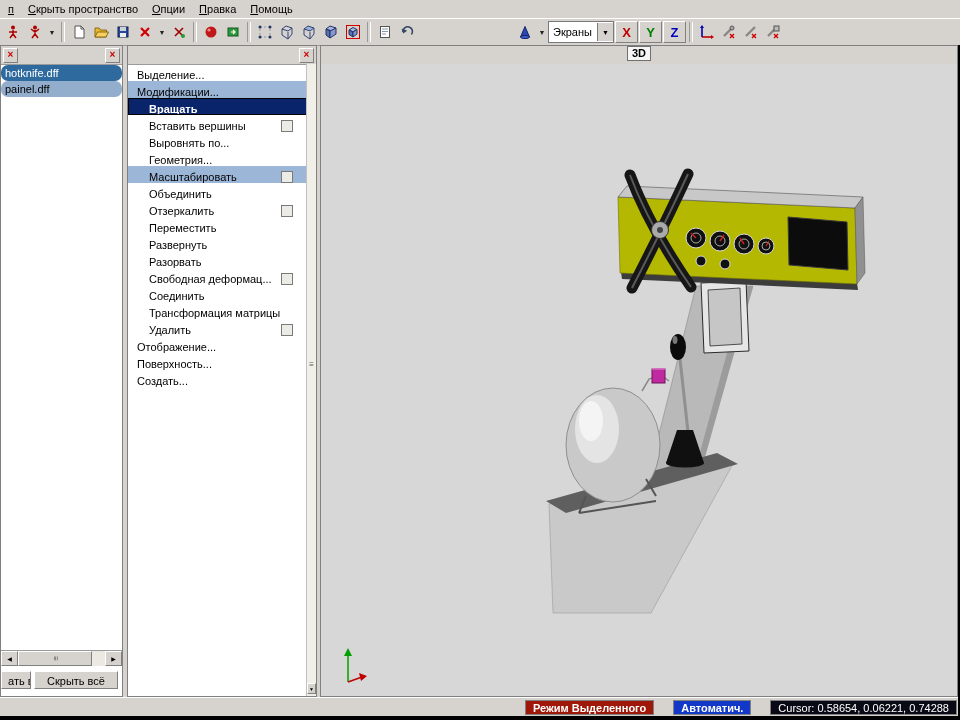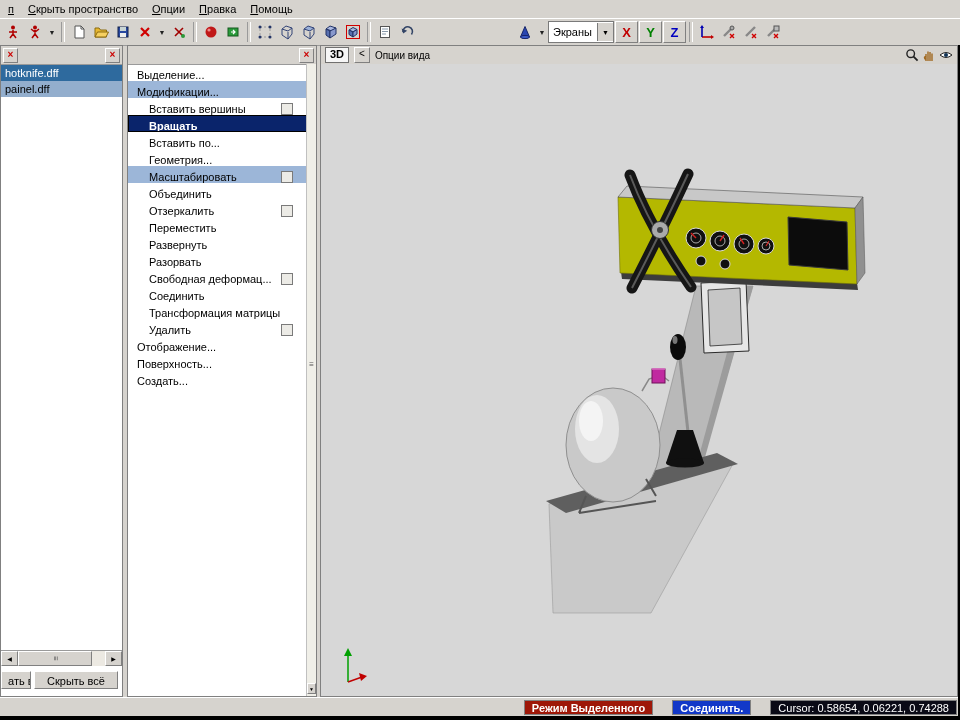--- a/index.html
+++ b/index.html
@@ -22,21 +22,21 @@
   .combo-btn{width:15px;height:18px;background:#d6d3ce;border-left:1px solid #7a7a7a;display:flex;align-items:center;justify-content:center;font-size:7px;}
   .axisbtn{width:21px;height:20px;margin-left:1px;display:flex;align-items:center;justify-content:center;font-weight:bold;font-size:13px;background:#d6d3ce;border:1px solid;border-color:#fff #808080 #808080 #fff;flex:0 0 auto;}
   .ax-x{color:#c00000}.ax-y{color:#008000}.ax-z{color:#0000c0}
   
   .panel{position:absolute;top:45px;bottom:23px;background:#fff;border:1px solid #808080;box-sizing:border-box;}
   .panel-head{height:18px;background:#d6d3ce;border-bottom:1px solid #9a9a9a;position:relative;}
   .close-btn{position:absolute;top:2px;width:13px;height:13px;background:#d6d3ce;border:1px solid;border-color:#fff #808080 #808080 #fff;color:#cc0000;font-weight:bold;font-size:10px;line-height:11px;text-align:center;cursor:default;}
   .close-right{right:2px;} .close-left{left:2px;}
   
   #file-panel{left:0;width:123px;}
-  .file-row{height:16px;line-height:16px;padding-left:4px;white-space:nowrap;overflow:hidden;cursor:default;}
+  .file-row{height:16px;line-height:16px;padding-left:4px;white-space:nowrap;overflow:hidden;cursor:default;border-radius:7px;}
   .file-row.selected{background:#2e6a9e;color:#fff;}
   .file-row.highlighted{background:#93aecd;color:#000;}
   .hscroll{position:absolute;left:0;right:0;bottom:30px;height:15px;background:#ece9e2;border-top:1px solid #9a9a9a;display:flex;align-items:stretch;}
   .scroll-arrow{width:15px;background:#d6d3ce;border:1px solid;border-color:#fff #808080 #808080 #fff;font-size:6px;display:flex;align-items:center;justify-content:center;flex:0 0 auto;}
   .scroll-thumb{width:72px;background:#d6d3ce;border:1px solid;border-color:#fff #808080 #808080 #fff;display:flex;align-items:center;justify-content:center;flex:0 0 auto;}
   .scroll-thumb span{display:inline-block;transform:rotate(90deg);font-size:8px;color:#555;}
   .panel-btns{position:absolute;left:0;right:0;bottom:7px;height:18px;display:flex;gap:3px;}
   .pbtn{height:18px;background:#d6d3ce;border:1px solid;border-color:#fff #808080 #808080 #fff;font-size:11px;line-height:16px;text-align:center;overflow:hidden;white-space:nowrap;box-sizing:border-box;cursor:default;}
   .pbtn-show{width:30px;} .pbtn-hide{width:84px;}
   
@@ -46,21 +46,21 @@
   .cmd-row.indent0{padding-left:9px;} .cmd-row.indent1{padding-left:21px;}
   .cmd-row.highlighted{background:#9cb6d8;}
   .cmd-row.selected{background:#0a246b;color:#fff;font-weight:bold;outline:1px solid #000;outline-offset:-1px;}
   .cmd-box{width:10px;height:10px;border:1px solid #7a7a7a;background:#ecebe6;margin-left:auto;margin-right:14px;flex:0 0 auto;}
   .cmd-box.dark{background:#0a246b;border-color:#0a246b;margin-right:10px;}
   .cmd-scroll{position:absolute;top:18px;bottom:0;right:0;width:9px;background:#f0efe8;border-left:1px solid #c0c0c0;}
   .cmd-grip{position:absolute;top:296px;left:0;width:9px;text-align:center;font-size:8px;color:#555;}
   .cmd-down{position:absolute;bottom:2px;left:0;width:9px;height:11px;background:#d6d3ce;border:1px solid;border-color:#fff #808080 #808080 #fff;font-size:5px;display:flex;align-items:center;justify-content:center;box-sizing:border-box;}
   
   #viewport{left:320px;width:638px;background:#d6d3ce;border:1px solid #808080;}
-  .vp-head{height:18px;background:#d6d3ce;border-bottom:1px solid #9a9a9a;display:flex;align-items:center;gap:5px;padding:0 4px;}
+  .vp-head{height:18px;background:#d6d3ce;border-bottom:1px solid #9a9a9a;display:flex;align-items:center;gap:18px;padding:0 4px;flex-direction:column;}
   .mode-btn{background:#f6f6f6;border:1px solid #707070;font-weight:bold;font-size:11px;padding:0 4px;height:14px;line-height:13px;}
   .back-btn{background:#d6d3ce;border:1px solid;border-color:#fff #808080 #808080 #fff;font-size:10px;padding:0 4px;height:14px;line-height:12px;}
   .vp-title{font-size:10px;}
   .vp-icons{margin-left:auto;display:flex;gap:3px;align-items:center;}
   .vp-icons span{display:flex;}
   .scene-wrap{position:absolute;top:18px;left:0;right:0;bottom:0;}
   .scene-wrap svg{display:block;}
   
   .statusbar{position:absolute;left:0;right:2px;top:697px;height:19px;background:#d6d3ce;border-top:1px solid #ffffff;display:flex;align-items:center;justify-content:flex-end;gap:19px;padding-right:1px;box-sizing:border-box;}
   .seg{height:15px;line-height:15px;padding:0 7px;color:#fff;border:1px solid #808080;box-sizing:border-box;}
@@ -262,30 +262,30 @@
   <div class="panel-head">
     <span class="close-btn close-right">×</span>
   </div>
   <div class="cmd-list">
       <div class="cmd-row indent0 ">
         <span class="cmd-label">Выделение...</span>
       </div>
       <div class="cmd-row indent0 highlighted">
         <span class="cmd-label">Модификации...</span>
       </div>
-      <div class="cmd-row indent1 ">
-        <span class="cmd-label">Вставить вершины</span>
-        <span class="cmd-box light"></span>
-      </div>
       <div class="cmd-row indent1 selected">
         <span class="cmd-label">Вращать</span>
         <span class="cmd-box dark"></span>
       </div>
       <div class="cmd-row indent1 ">
-        <span class="cmd-label">Вставить по...</span>
+        <span class="cmd-label">Вставить вершины</span>
+        <span class="cmd-box light"></span>
+      </div>
+      <div class="cmd-row indent1 ">
+        <span class="cmd-label">Выровнять по...</span>
       </div>
       <div class="cmd-row indent1 ">
         <span class="cmd-label">Геометрия...</span>
       </div>
       <div class="cmd-row indent1 highlighted">
         <span class="cmd-label">Масштабировать</span>
         <span class="cmd-box light"></span>
       </div>
       <div class="cmd-row indent1 ">
         <span class="cmd-label">Объединить</span>
@@ -437,17 +437,17 @@
         <polygon points="23,592 31,592 27,584" fill="#00a000"></polygon>
         <path d="M27 618 L41 613" stroke="#c00000" stroke-width="1.5"></path>
         <polygon points="38,609 40,617 46,612" fill="#c00000"></polygon>
       </g>
     </svg>
   </div>
 </div>
 
 <div class="statusbar">
   <span class="seg seg-mode">Режим Выделенного</span>
-  <span class="seg seg-auto">Соединить.</span>
+  <span class="seg seg-auto">Автоматич.</span>
   <span class="seg seg-cursor">Cursor: 0.58654, 0.06221, 0.74288</span>
 </div>
 <div class="right-edge"></div>
 <div class="bottom-edge"></div>
 
 </body></html>

